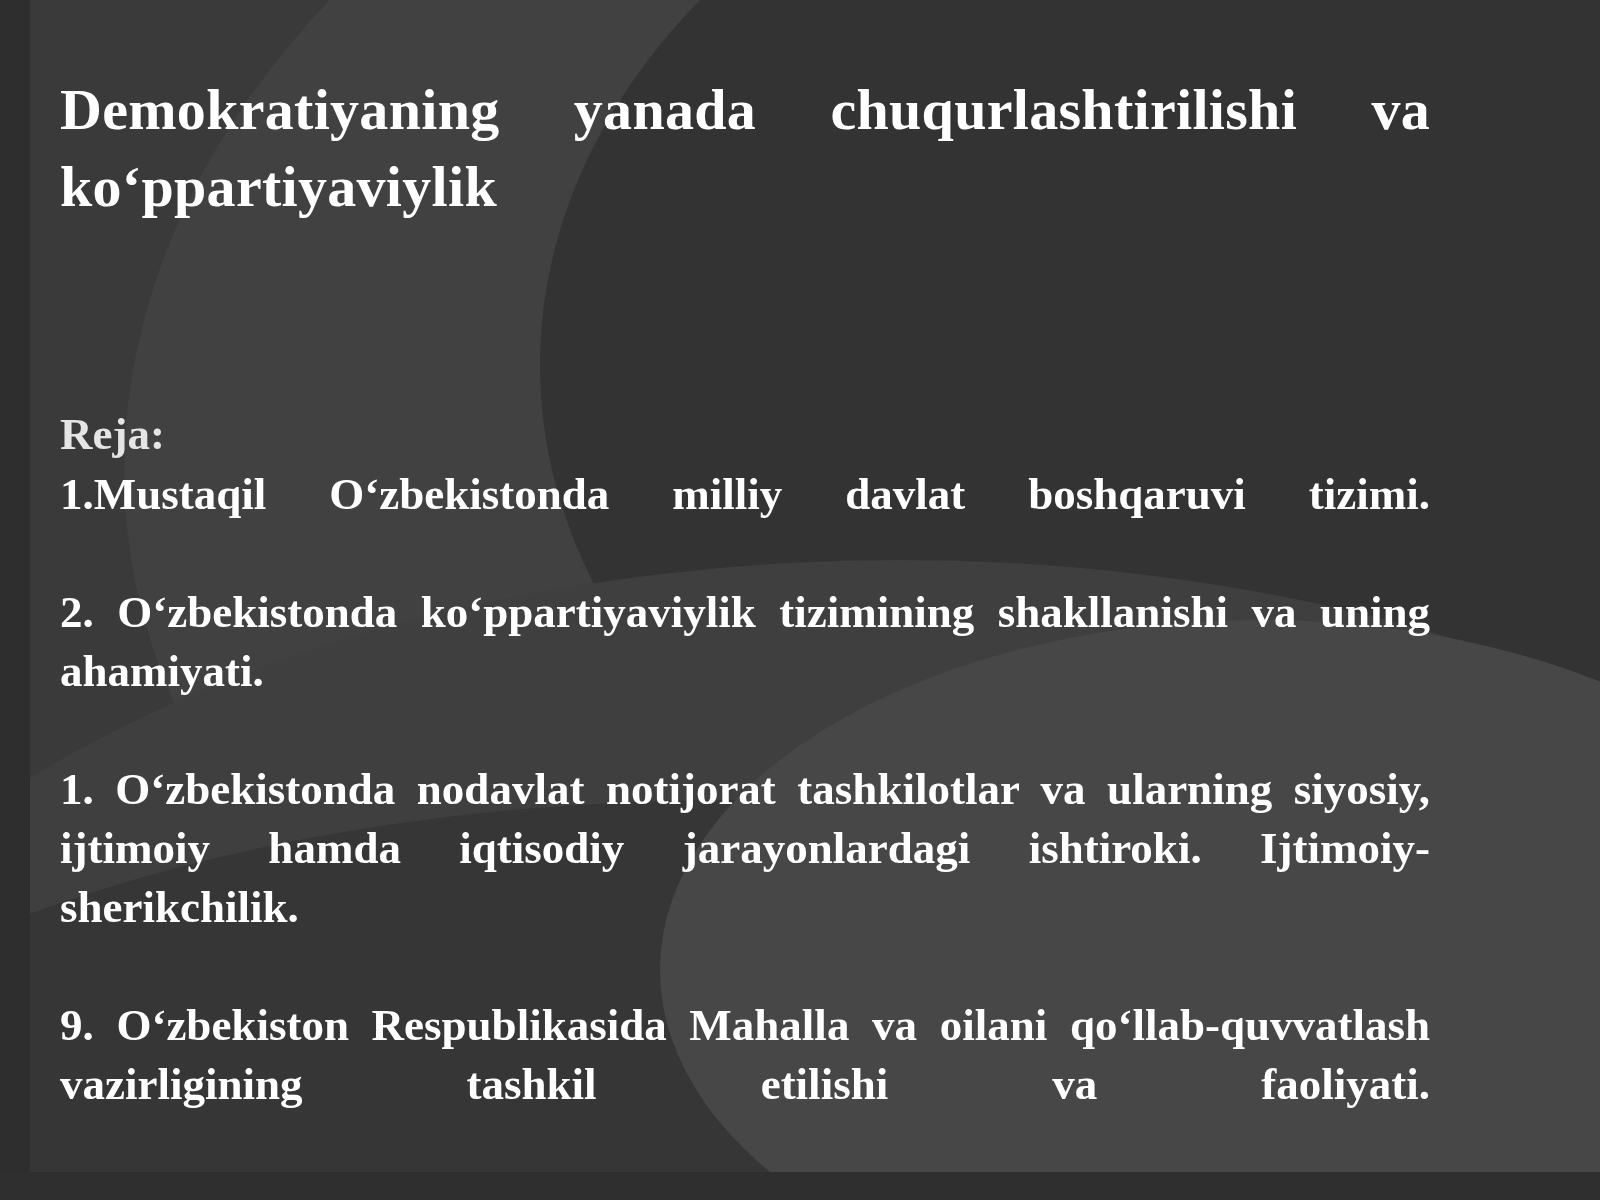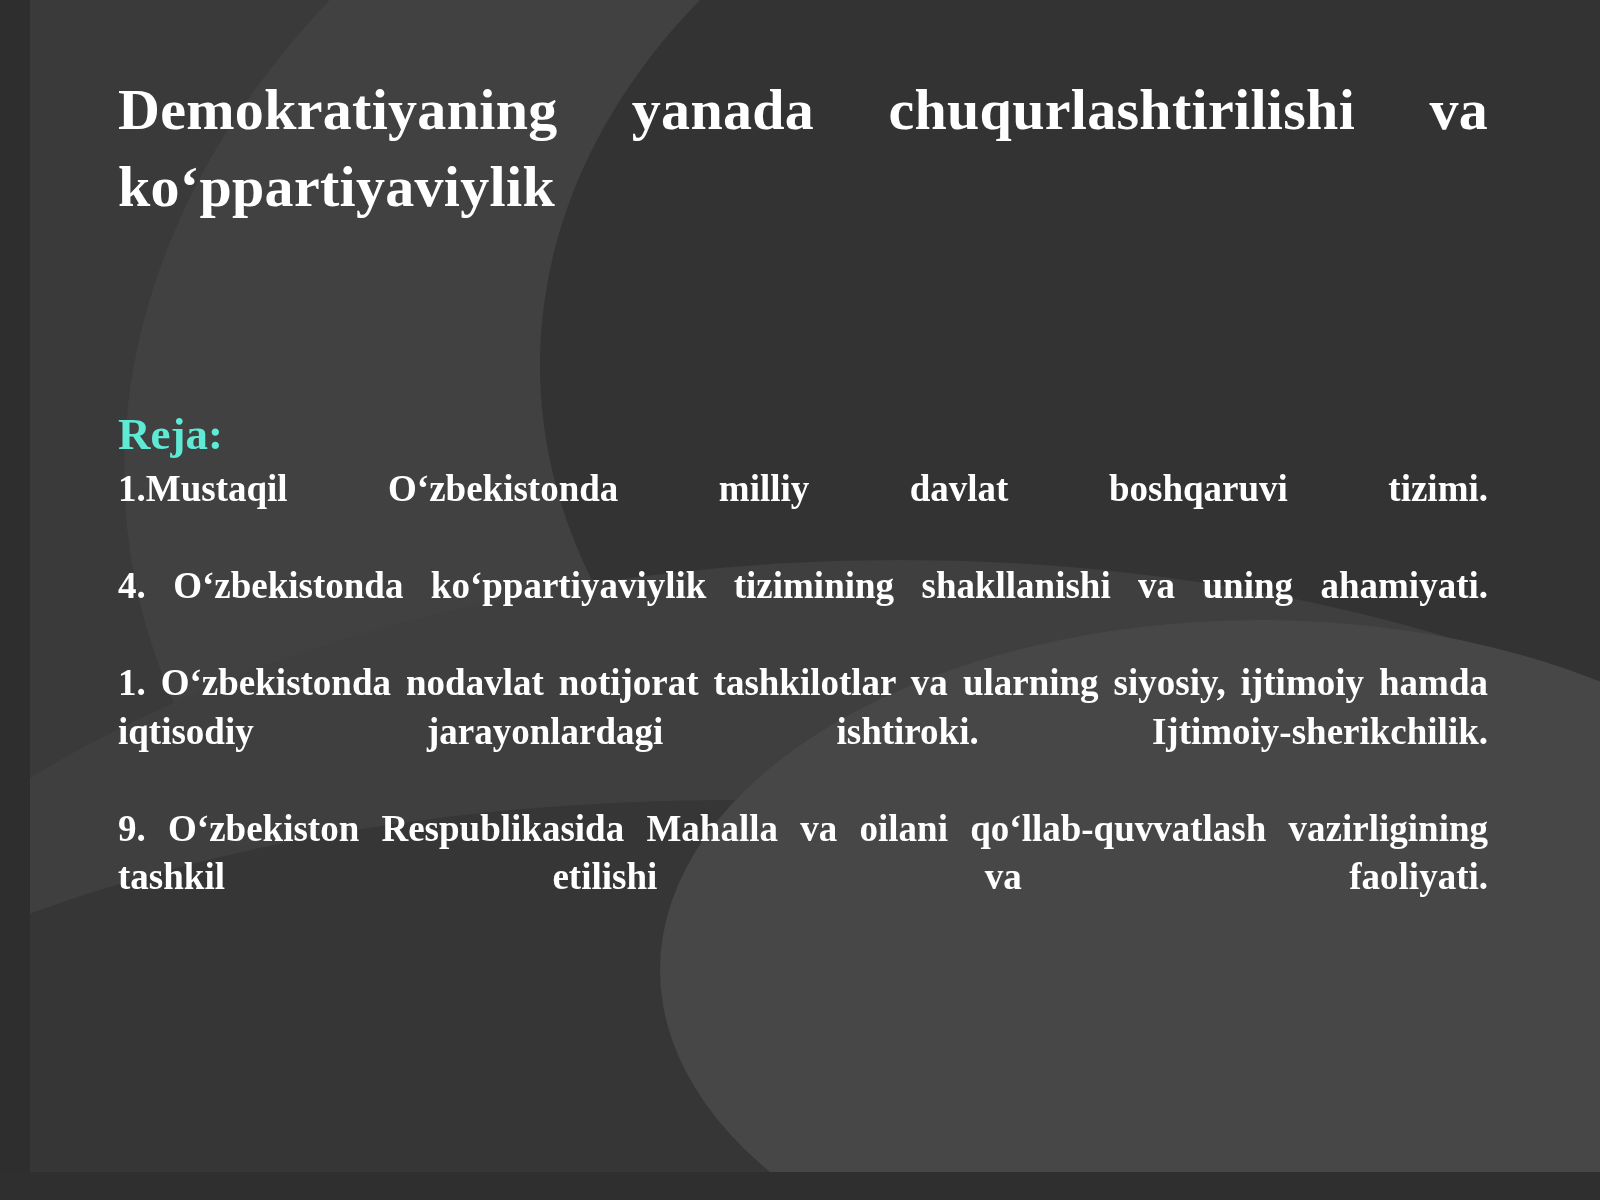--- a/index.html
+++ b/index.html
@@ -84,21 +84,21 @@
     position: absolute;
     left: 0;
     bottom: 0;
     width: 1600px;
     height: 28px;
     background: #2f2f2f;
   }
   .content {
     position: relative;
     z-index: 5;
-    padding: 0 86px 0 118px;
+    padding: 0 86px 0 60px;
   }
   .slide-title {
     color: #ffffff;
     font-size: 58px;
     font-weight: bold;
     line-height: 1.32;
     letter-spacing: 0.3px;
     text-align: justify;
     margin: 0;
     padding-top: 72px;
@@ -108,29 +108,29 @@
   .slide-title::after {
     content: "";
     display: inline-block;
     width: 100%;
   }
   .body-block {
     margin-top: 104px;
     width: 1370px;
   }
   .reja-label {
-    color: #5eead4;
+    color: #e5e5e5;
     font-size: 45px;
     font-weight: bold;
     line-height: 1.28;
     margin: 0 0 2px 0;
   }
   .reja-item {
     color: #ffffff;
-    font-size: 37px;
+    font-size: 45px;
     font-weight: bold;
     line-height: 1.31;
     margin: 0;
     text-align: justify;
     text-justify: inter-word;
   }
   .reja-item::after {
     content: "";
     display: inline-block;
     width: 100%;
@@ -153,21 +153,21 @@
 
   <div class="content">
 
     <h1 class="slide-title">Demokratiyaning yanada chuqurlashtirilishi va ko‘ppartiyaviylik</h1>
 
     <div class="body-block">
       <p class="reja-label">Reja:</p>
 
       <p class="reja-item">1.Mustaqil O‘zbekistonda milliy davlat boshqaruvi tizimi.</p>
 
-      <p class="reja-item">4. O‘zbekistonda ko‘ppartiyaviylik tizimining shakllanishi va uning ahamiyati.</p>
+      <p class="reja-item">2. O‘zbekistonda ko‘ppartiyaviylik tizimining shakllanishi va uning ahamiyati.</p>
 
       <p class="reja-item">1. O‘zbekistonda nodavlat notijorat tashkilotlar va ularning siyosiy, ijtimoiy hamda iqtisodiy jarayonlardagi ishtiroki. Ijtimoiy-sherikchilik.</p>
 
       <p class="reja-item">9. O‘zbekiston Respublikasida Mahalla va oilani qo‘llab-quvvatlash vazirligining tashkil etilishi va faoliyati.</p>
     </div>
 
   </div>
 </div>
 
 </body></html>

